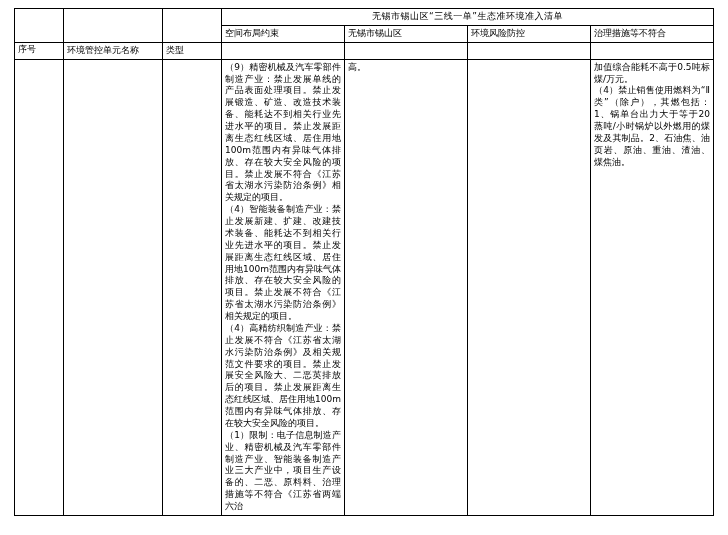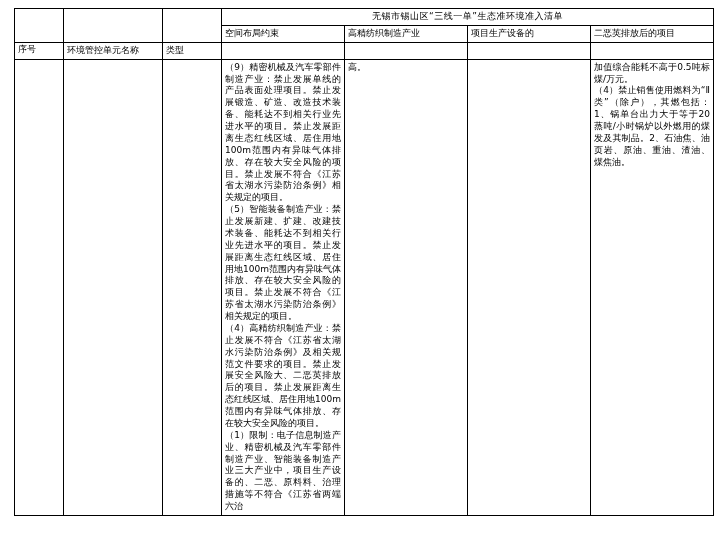--- a/index.html
+++ b/index.html
@@ -85,40 +85,40 @@
   <table class="doc-table">
     <tbody>
       <tr>
         <td class="col-seq empty-cell" rowspan="2"></td>
         <td class="col-unit empty-cell" rowspan="2"></td>
         <td class="col-type empty-cell" rowspan="2"></td>
         <td class="title-cell" colspan="4">无锡市锡山区“三线一单”生态准环境准入清单</td>
       </tr>
       <tr>
         <td class="head-cell col-space">空间布局约束</td>
-        <td class="head-cell col-pollu">高精纺织制造产业</td>
-        <td class="head-cell col-risk">项目生产设备的</td>
-        <td class="head-cell col-res">二恶英排放后的项目</td>
+        <td class="head-cell col-pollu">无锡市锡山区</td>
+        <td class="head-cell col-risk">环境风险防控</td>
+        <td class="head-cell col-res">治理措施等不符合</td>
       </tr>
       <tr>
         <td class="head-cell col-seq">序号</td>
         <td class="head-cell col-unit">环境管控单元名称</td>
         <td class="head-cell col-type">类型</td>
         <td class="head-cell empty-cell"></td>
         <td class="head-cell empty-cell"></td>
         <td class="head-cell empty-cell"></td>
         <td class="head-cell empty-cell"></td>
       </tr>
       <tr>
         <td class="body-cell col-seq"></td>
         <td class="body-cell col-unit"></td>
         <td class="body-cell col-type"></td>
         <td class="body-cell col-space">
             <p>（9）精密机械及汽车零部件制造产业：禁止发展单线的产品表面处理项目。禁止发展锻造、矿造、改造技术装备、能耗达不到相关行业先进水平的项目。禁止发展距离生态红线区域、居住用地100m范围内有异味气体排放、存在较大安全风险的项目。禁止发展不符合《江苏省太湖水污染防治条例》相关规定的项目。</p>
-            <p>（5）智能装备制造产业：禁止发展新建、扩建、改建技术装备、能耗达不到相关行业先进水平的项目。禁止发展距离生态红线区域、居住用地100m范围内有异味气体排放、存在较大安全风险的项目。禁止发展不符合《江苏省太湖水污染防治条例》相关规定的项目。</p>
+            <p>（4）智能装备制造产业：禁止发展新建、扩建、改建技术装备、能耗达不到相关行业先进水平的项目。禁止发展距离生态红线区域、居住用地100m范围内有异味气体排放、存在较大安全风险的项目。禁止发展不符合《江苏省太湖水污染防治条例》相关规定的项目。</p>
             <p>（4）高精纺织制造产业：禁止发展不符合《江苏省太湖水污染防治条例》及相关规范文件要求的项目。禁止发展安全风险大、二恶英排放后的项目。禁止发展距离生态红线区域、居住用地100m范围内有异味气体排放、存在较大安全风险的项目。</p>
             <p>（1）限制：电子信息制造产业、精密机械及汽车零部件制造产业、智能装备制造产业三大产业中，项目生产设备的、二恶、原料料、治理措施等不符合《江苏省两端六治</p>
           </td>
         <td class="body-cell col-pollu">高。</td>
         <td class="body-cell col-risk"></td>
         <td class="body-cell col-res">
             <p>加值综合能耗不高于0.5吨标煤/万元。</p>
             <p>（4）禁止销售使用燃料为“Ⅱ类”（除户），其燃包括：1、锅单台出力大于等于20蒸吨/小时锅炉以外燃用的煤发及其制品。2、石油焦、油页岩、原油、重油、渣油、煤焦油。</p>
           </td>
       </tr>

